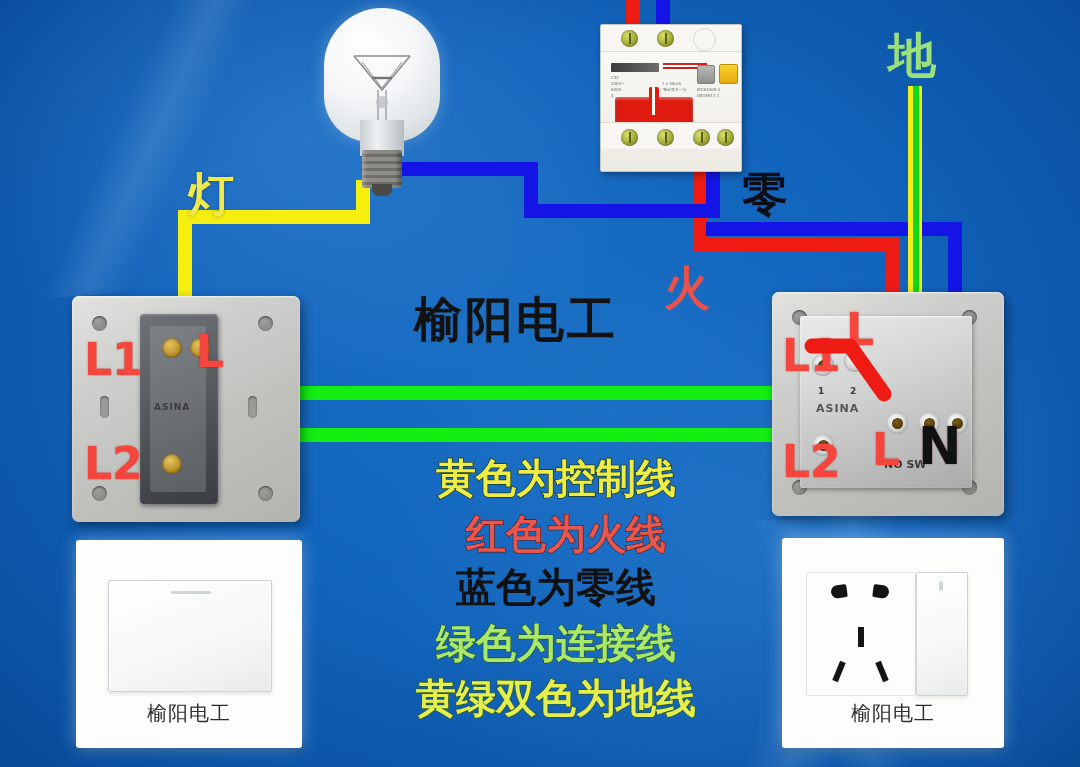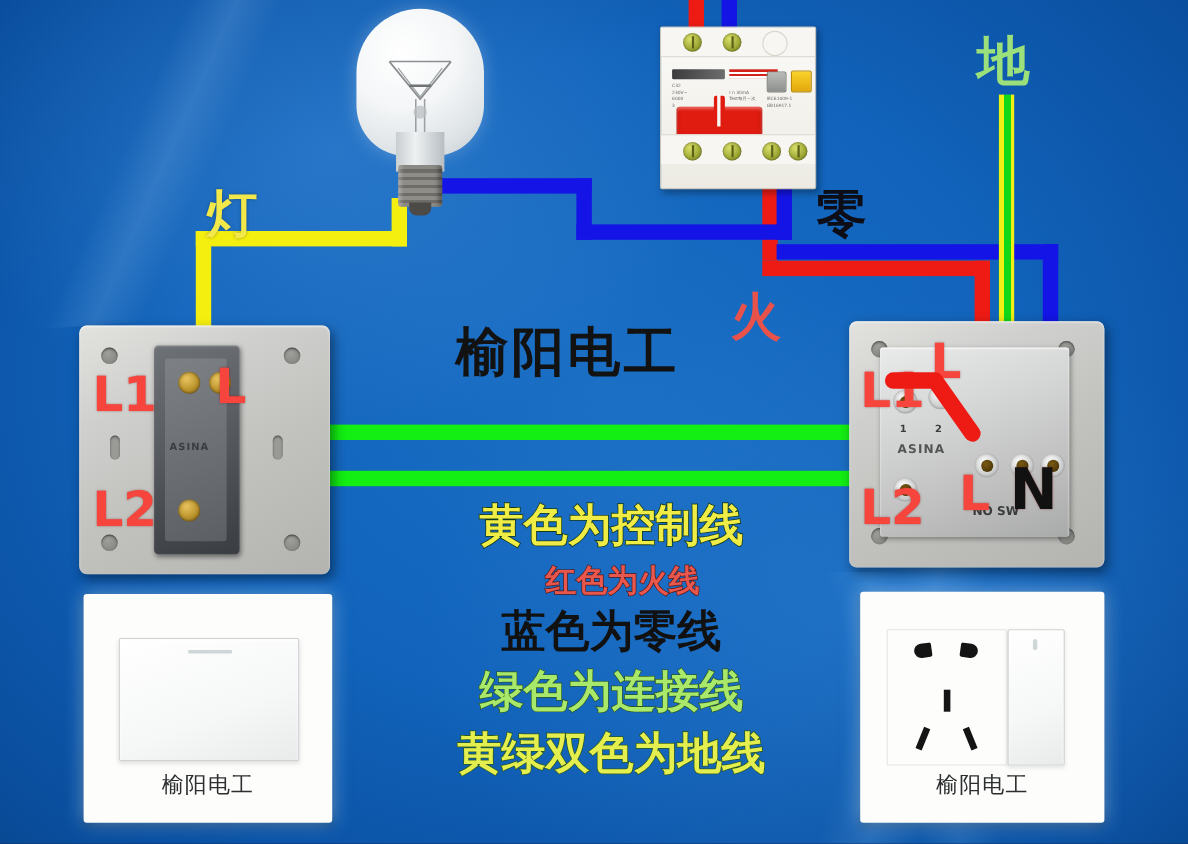--- a/index.html
+++ b/index.html
@@ -39,21 +39,21 @@
   .lbl-di{color:#9be07a;font-size:48px;}
   .term{position:absolute;font-weight:700;font-size:44px;line-height:1;color:#f5453c;
         text-shadow:0 0 2px rgba(120,0,0,.5);}
   .term.black{color:#111;}
   .title{position:absolute;color:#121212;font-weight:700;font-size:48px;letter-spacing:3px;}
 
   
   .legend{position:absolute;left:0;right:0;text-align:center;margin-left:32px;}
   .lg{font-weight:700;line-height:1.14;white-space:nowrap;}
   .lg1{color:#f0ec46;font-size:40px;-webkit-text-stroke:1.5px #153a18;paint-order:stroke fill;}
-  .lg2{color:#e8574d;font-size:28px;-webkit-text-stroke:1.2px #5a1410;paint-order:stroke fill;padding-left:20px;}
+  .lg2{color:#e8574d;font-size:40px;-webkit-text-stroke:1.2px #5a1410;paint-order:stroke fill;padding-left:20px;}
   .lg3{color:#111;font-size:40px;}
   .lg4{color:#a8e86a;font-size:40px;-webkit-text-stroke:1.2px #2c5418;paint-order:stroke fill;}
   .lg5{color:#e4ef4f;font-size:40px;-webkit-text-stroke:1.4px #2c5a1c;paint-order:stroke fill;}
 
   
   #bulb{position:absolute;left:318px;top:8px;width:128px;height:186px;}
   .glass{position:absolute;left:6px;top:0;width:116px;height:134px;border-radius:58px 58px 46px 46px;
     background:radial-gradient(circle at 36% 30%,#ffffff 0%,#f4f6f7 42%,#dfe4e7 74%,#c3cace 100%);
     box-shadow:0 0 16px rgba(255,255,255,.25);}
   .neck{position:absolute;left:42px;top:112px;width:44px;height:36px;

